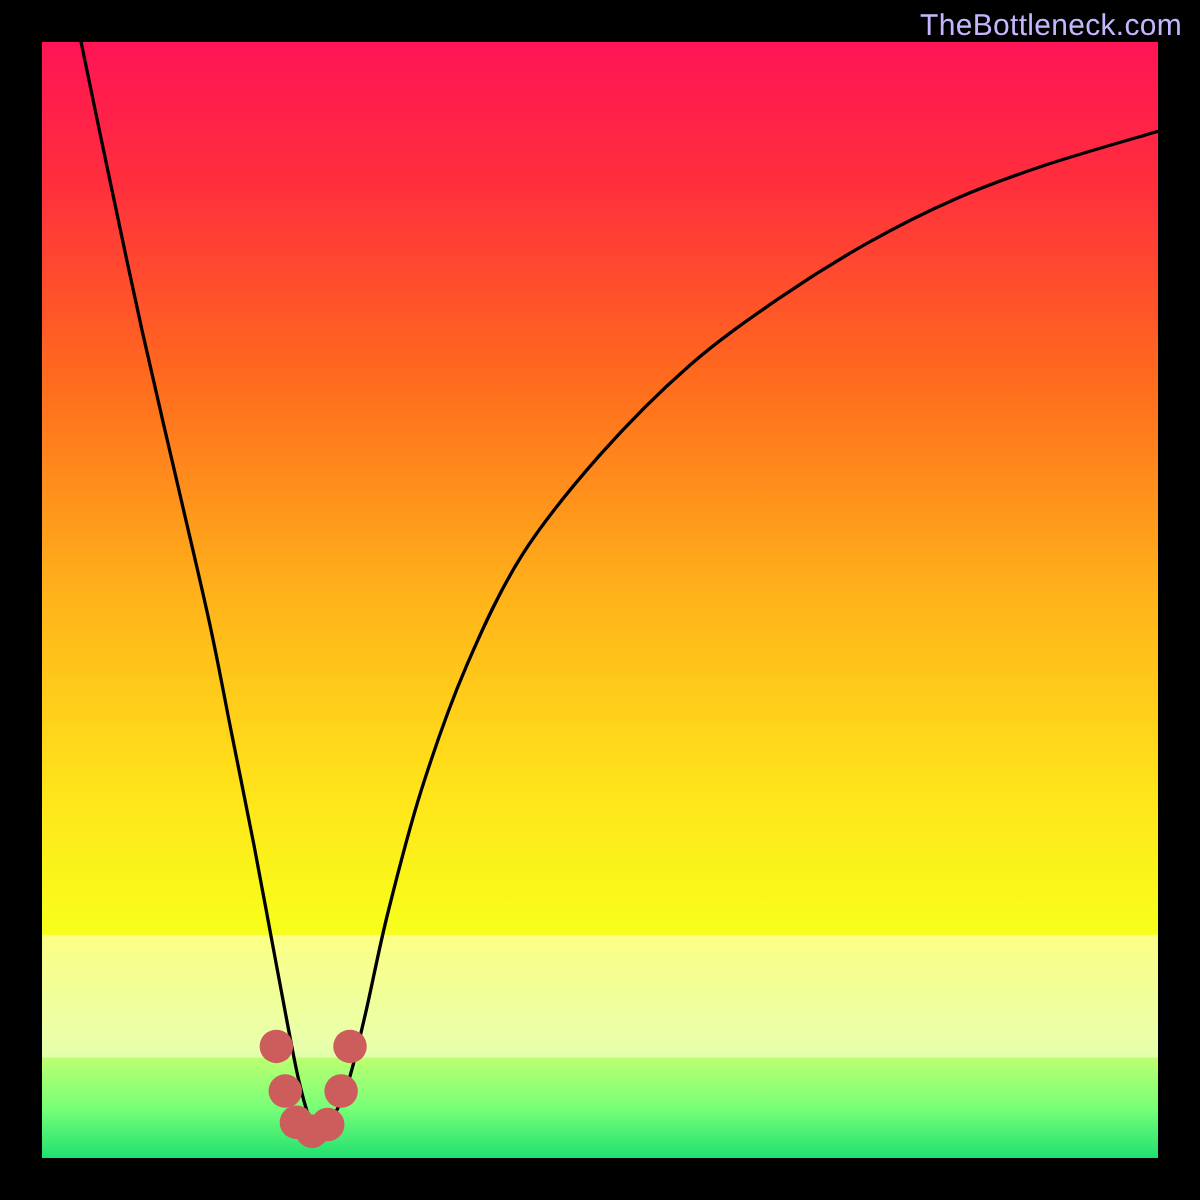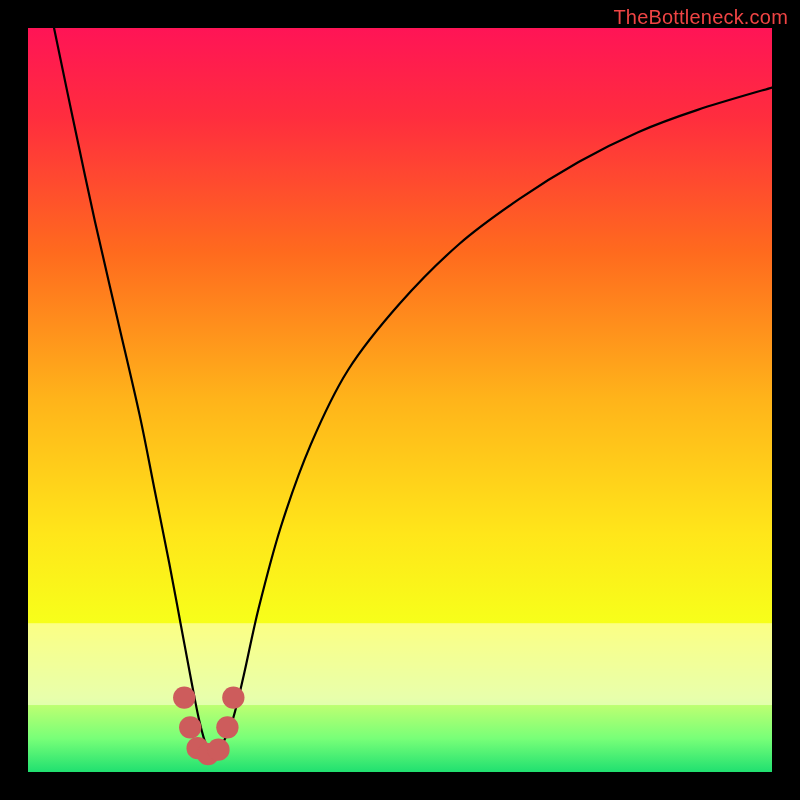--- a/index.html
+++ b/index.html
@@ -22,21 +22,21 @@
     left: 28px;
     top: 28px;
     width: 744px;
     height: 744px;
     overflow: hidden;
   }
   .watermark {
     position: absolute;
     top: 6px;
     right: 12px;
-    color: #ef4444;
+    color: #c4b5fd;
     font-size: 20px;
     font-weight: 500;
     letter-spacing: 0.2px;
     user-select: none;
   }
   svg { display: block; }
 </style>
 </head>
 <body>
 

